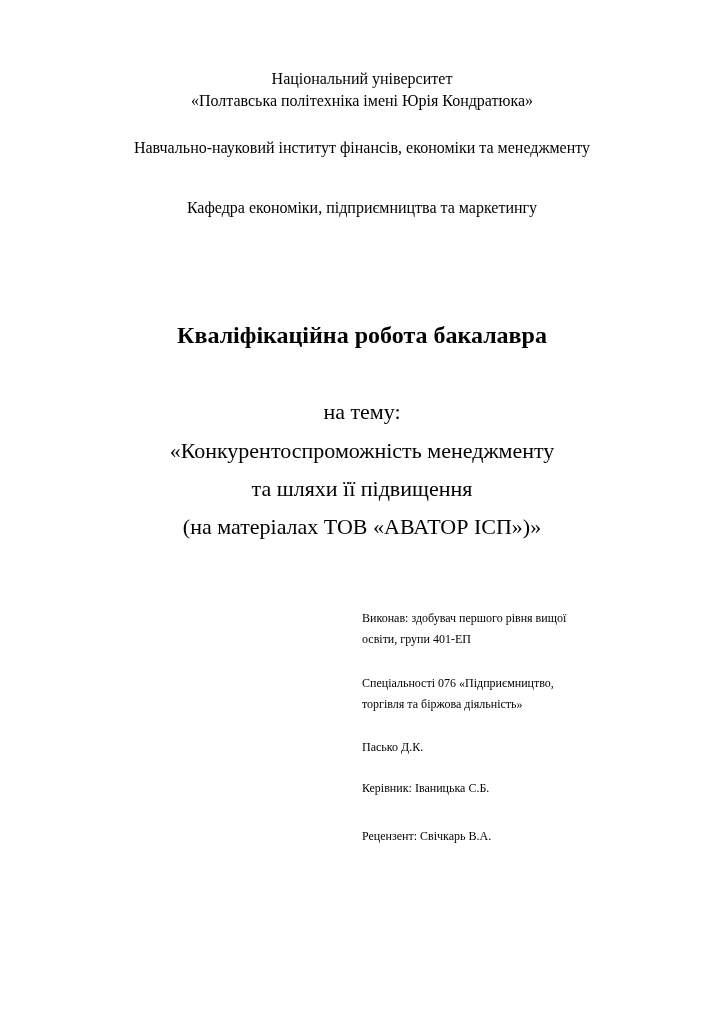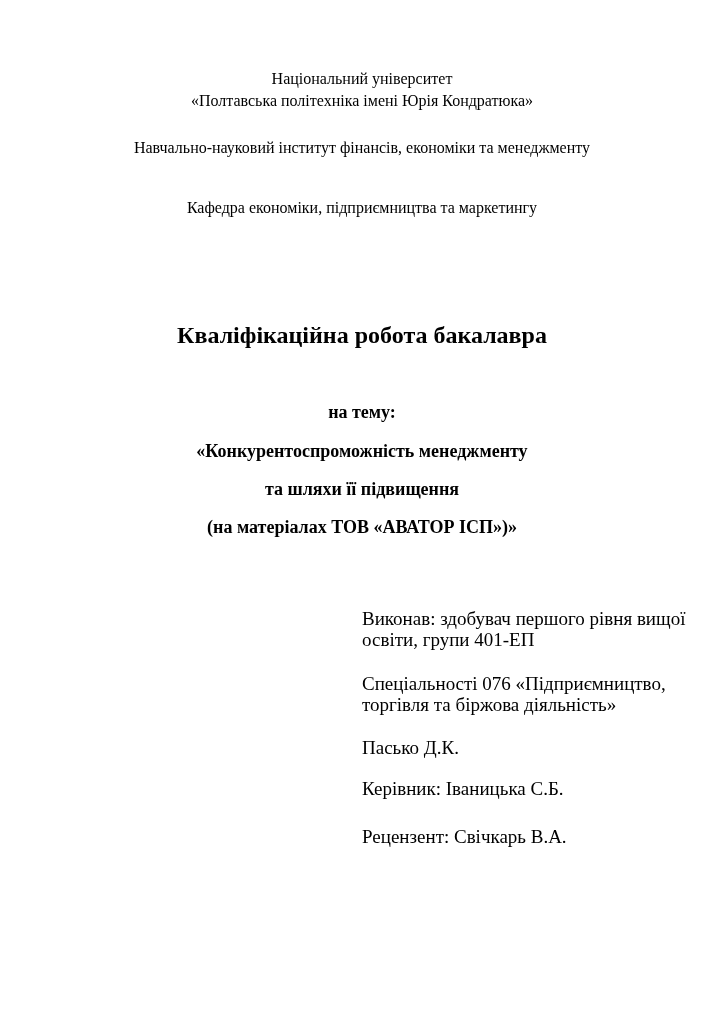--- a/index.html
+++ b/index.html
@@ -2,22 +2,22 @@
 <html><head>
   <meta charset="utf-8">
   <style>
     html, body { margin: 0; padding: 0; background: #ffffff; }
     body { width: 724px; height: 1024px; position: relative; overflow: hidden;
            font-family: "Liberation Serif", "DejaVu Serif", serif; color: #000; }
     .page { position: absolute; left: 0; top: 0; width: 724px; height: 848px; background: #fff; }
     .line { position: absolute; left: 0; width: 724px; text-align: center; white-space: nowrap; }
     .reg { font-size: 16px; line-height: 20px; }
     .title { font-size: 24px; font-weight: bold; line-height: 38px; }
-    .topic { font-size: 18px; font-weight: bold; line-height: 26px; }
-    .right { position: absolute; left: 362px; font-size: 19px; line-height: 21px; white-space: nowrap; text-align: left; }
+    .topic { font-size: 22px; font-weight: normal; line-height: 26px; }
+    .right { position: absolute; left: 362px; font-size: 12px; line-height: 21px; white-space: nowrap; text-align: left; }
   </style>
 </head>
 <body>
 
 <div class="page">
   <div class="line reg" style="top:69px">Національний університет</div>
   <div class="line reg" style="top:91px">«Полтавська політехніка імені Юрія Кондратюка»</div>
   <div class="line reg" style="top:138px">Навчально-науковий інститут фінансів, економіки та менеджменту</div>
   <div class="line reg" style="top:198px">Кафедра економіки, підприємництва та маркетингу</div>
 

